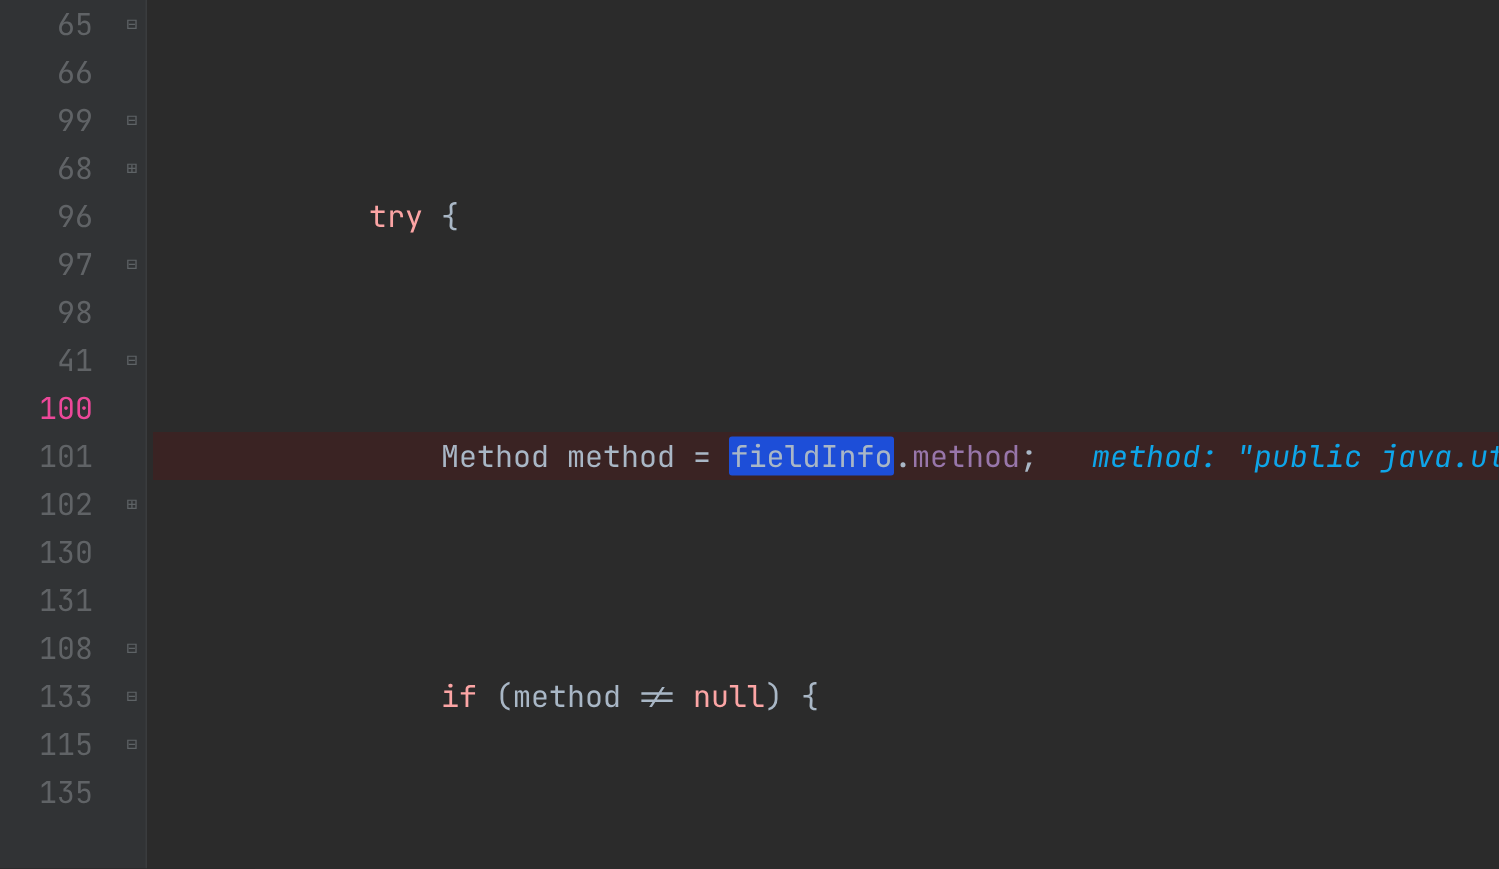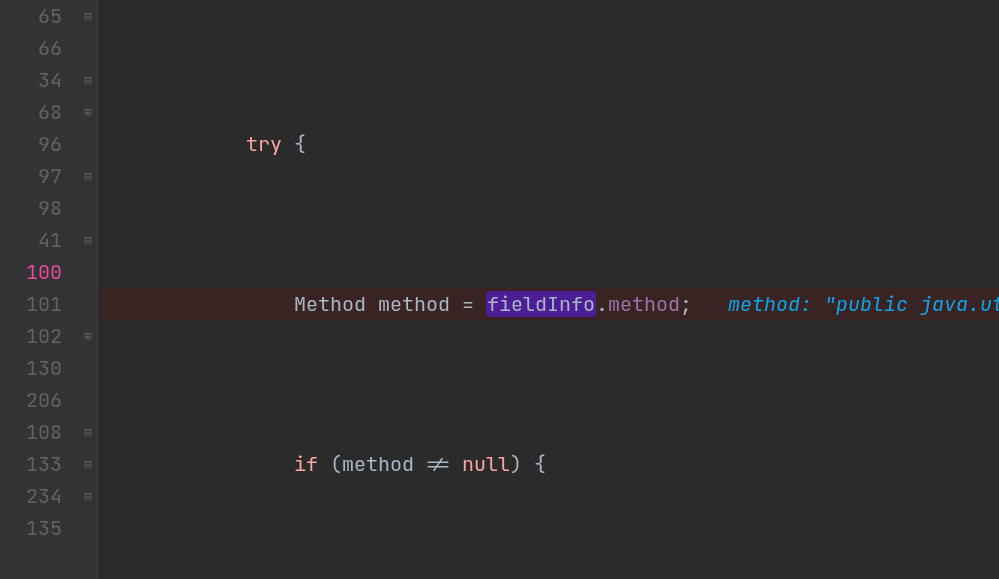--- a/index.html
+++ b/index.html
@@ -53,45 +53,45 @@
   }
   .code .line { height: 32px; position: relative; }
   .code .line.bp   { background: #3a2323; }
   .pad { display:inline-block; } 
   
   .kw  { color: #fca5a5; }         
   .id  { color: #a9b7c6; }         
   .fld { color: #9876aa; }         
   .punc{ color: #a9b7c6; }
   .cmt { color: #0ea5e9; font-style: italic; }
-  .occw{ background: #4c1d95; border-radius:2px; padding:0 1px;}
+  .occw{ background: #1d4ed8; border-radius:2px; padding:0 1px;}
 </style>
 </head>
 <body>
 
 <div class="editor">
 
   <div class="gutter">
 
     <div class="ln">65</div>
     <div class="ln" style="position:relative;">66</div>
-    <div class="ln">34</div>
+    <div class="ln">99</div>
     <div class="ln">68</div>
     <div class="ln">96</div>
     <div class="ln">97</div>
     <div class="ln">98</div>
     <div class="ln">41</div>
     <div class="ln hl">100</div>
     <div class="ln">101</div>
     <div class="ln">102</div>
     <div class="ln">130</div>
-    <div class="ln">206</div>
+    <div class="ln">131</div>
     <div class="ln">108</div>
     <div class="ln">133</div>
-    <div class="ln">234</div>
+    <div class="ln">115</div>
     <div class="ln">135</div>
   </div>
 
   <div class="fold-col">
     <span class="mark" style="top:10px;">⊟</span>
     <span class="mark" style="top:74px;">⊟</span>
     <span class="mark" style="top:106px;">⊞</span>
     <span class="mark" style="top:170px;">⊟</span>
     <span class="mark" style="top:234px;">⊟</span>
     <span class="mark" style="top:330px;">⊞</span>

